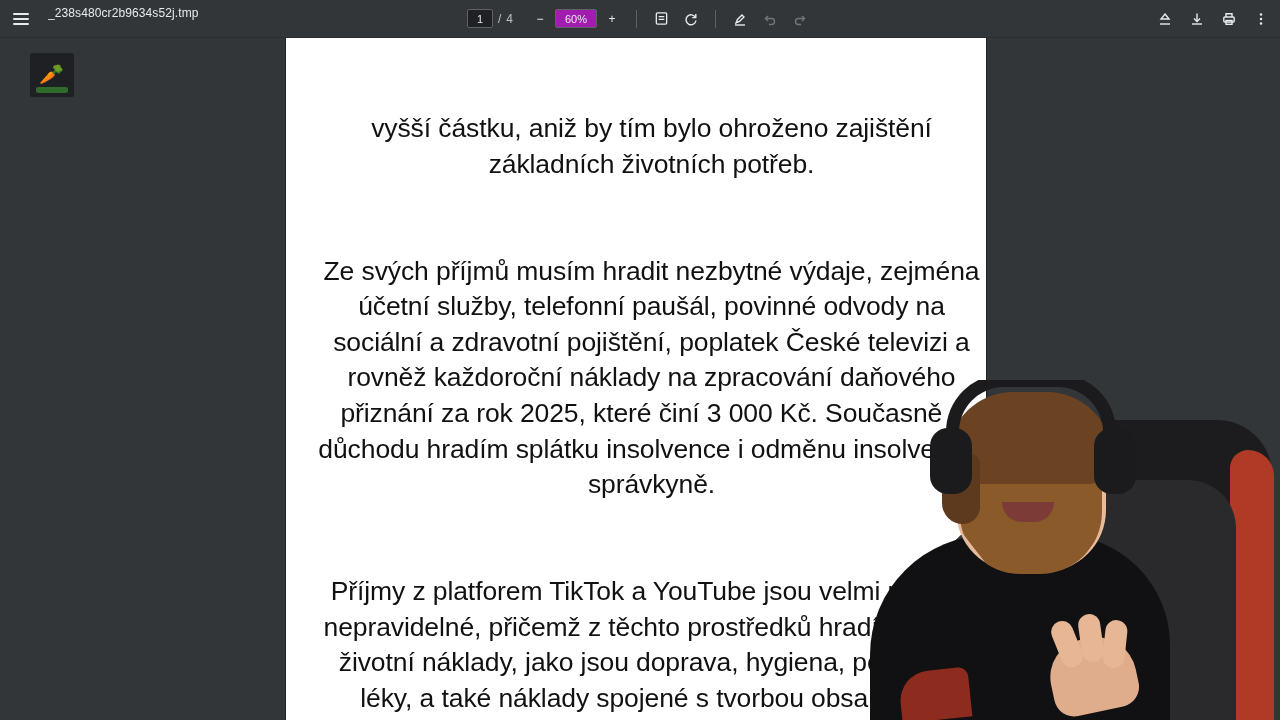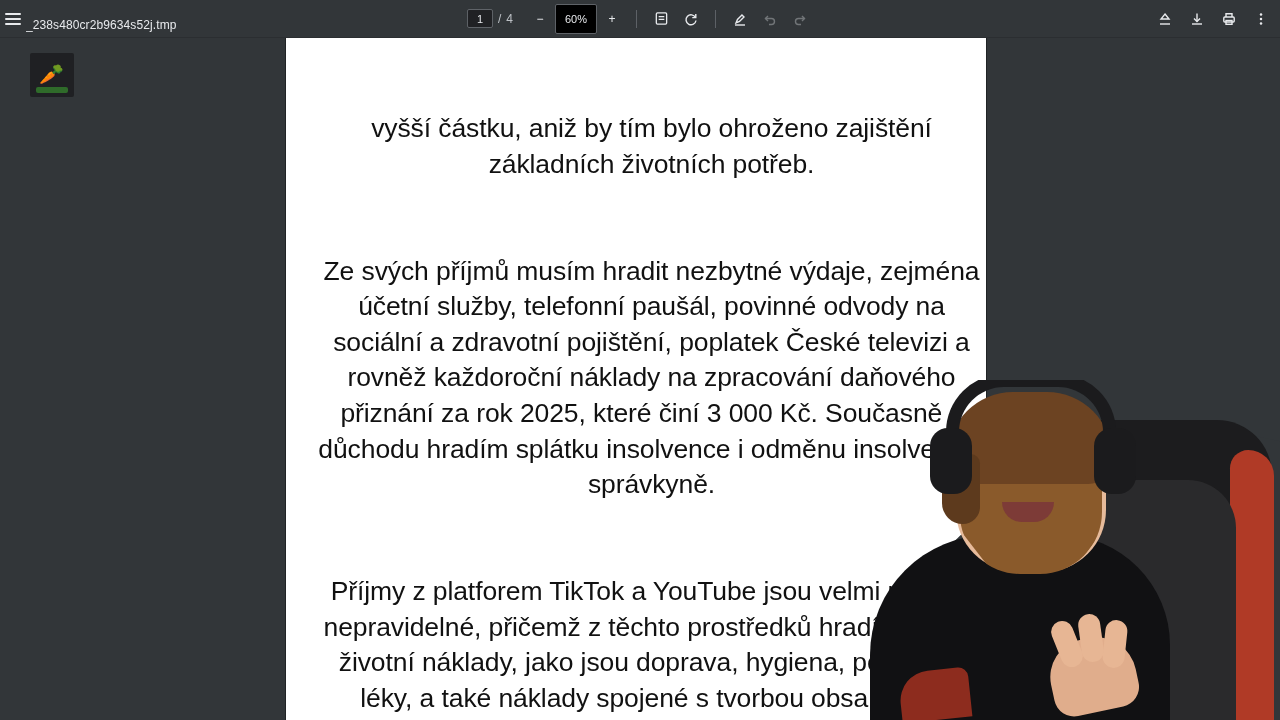--- a/index.html
+++ b/index.html
@@ -27,22 +27,23 @@
     background: #323639;
     display: flex;
     align-items: center;
     color: #e8eaed;
     font-size: 12px;
     box-sizing: border-box;
     border-bottom: 1px solid #2b2e31;
   }
   .tb-left {
     display: flex;
-    align-items: flex-end;
-    gap: 0;
+    align-items: flex-start;
+    gap: 14px;
+    padding-left: 8px;
     min-width: 300px;
   }
   .tb-center {
     position: absolute;
     left: 50%;
     transform: translateX(-50%);
     display: flex;
     align-items: center;
     gap: 4px;
   }
@@ -96,24 +97,24 @@
   .page-sep { color: #bdc1c6; font-size: 12px; }
   .zoom-group {
     display: flex;
     align-items: center;
     gap: 2px;
     margin-left: 10px;
   }
   .zoom-val {
     font-size: 11px;
     color: #e8eaed;
-    background: #000000;
+    background: #a21caf;
     border: 1px solid #5f6368;
     border-radius: 2px;
-    height: 30px;
+    height: 19px;
     min-width: 42px;
     display: flex;
     align-items: center;
     justify-content: center;
     box-sizing: border-box;
   }
   .sep-vert {
     width: 1px;
     height: 18px;
     background: #5f6368;

